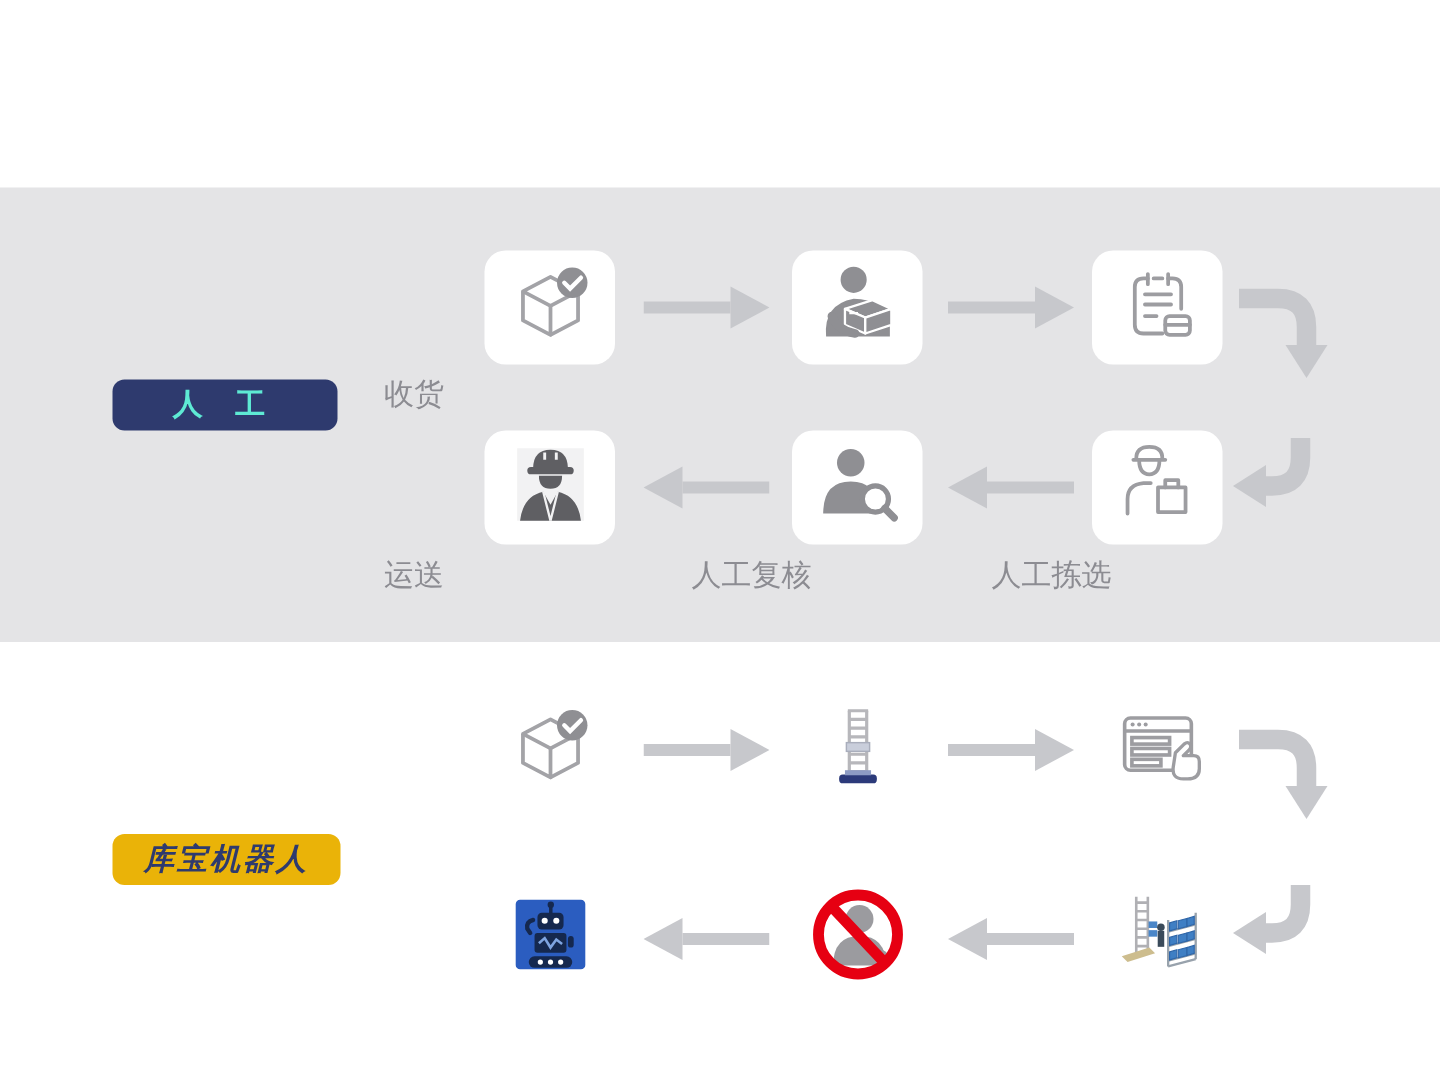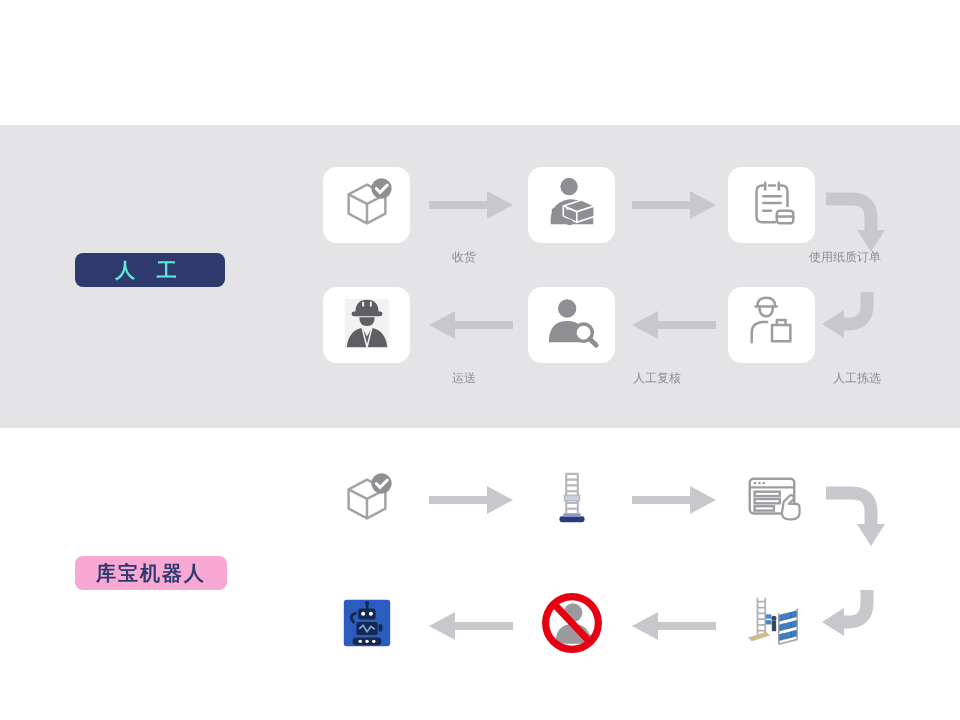--- a/index.html
+++ b/index.html
@@ -5,24 +5,24 @@
   html,body{margin:0;padding:0;}
   .canvas{position:relative;width:960px;height:720px;background:#ffffff;overflow:hidden;
           font-family:"Liberation Sans","DejaVu Sans",sans-serif;}
   .page-title{position:absolute;top:40px;left:0;width:100%;text-align:center;
               font-size:45px;font-weight:800;letter-spacing:7px;color:#2e3a6e;}
   .section{position:absolute;left:0;width:960px;}
   .section-manual{top:125px;height:303px;background:#e4e4e6;}
   .badge{position:absolute;height:34px;line-height:34px;border-radius:8px;text-align:center;
          font-size:20px;font-weight:bold;}
   .badge-manual{left:75px;top:253px;width:150px;background:#2e3a6e;color:#5eead4;letter-spacing:8px;}
-  .badge-robot{left:75px;top:556px;width:152px;background:#f9a8d4;color:#2e3a6e;letter-spacing:2px;}
+  .badge-robot{left:75px;top:556px;width:152px;background:#eab308;color:#2e3a6e;letter-spacing:2px;font-style:italic;}
   .tile{position:absolute;width:87px;height:76px;background:#ffffff;border-radius:14px;
         display:flex;align-items:center;justify-content:center;}
-  .lbl{position:absolute;width:220px;text-align:right;font-size:12px;line-height:1.3;}
+  .lbl{position:absolute;width:220px;text-align:left;font-size:20px;line-height:1.3;}
   .lbl-gray{color:#8c8c92;}
   .lbl-white{color:#ffffff;}
   .lbl-narrow{width:20px;line-height:1.9;}
   .arrow{position:absolute;}
   
   .c1{left:323px;} .c2{left:528px;} .c3{left:728px;}
   .r-top1{top:167px;} .r-top2{top:287px;} .r-bot1{top:462px;} .r-bot2{top:587px;}
   .lc1{left:256px;} .lc2{left:461px;} .lc3{left:661px;}
   .lr-top1{top:250px;} .lr-top2{top:371px;} .lr-bot1{top:548px;} .lr-bot2{top:668px;}
 </style>
@@ -94,21 +94,20 @@
     </svg>
   </div>
   <div class="arrow" style="left:824px;top:186px;">
     <svg width="62" height="68" viewBox="0 0 62 68">
       <path d="M2 13 H28 Q47 13 47 32 V44" stroke="#c7c8cc" stroke-width="13" fill="none"></path>
       <polygon points="33,44 61,44 47,66" fill="#c7c8cc"></polygon>
     </svg>
   </div>
 
   <div class="lbl lbl-gray lc1 lr-top1">收货</div>
-  <div class="lbl lbl-gray lc3 lr-top1">使用纸质订单</div>
 
   <div class="tile c1 r-top2">
     <span>
       <svg width="58" height="58" viewBox="0 0 60 60">
         <rect x="7" y="5" width="46" height="50" fill="#f2f2f3"></rect>
         <g fill="#5f5f63">
           <path d="M18 19 Q18 6 30 6 Q42 6 42 19 Z"></path>
           <rect x="14" y="18" width="32" height="5" rx="2.5"></rect>
           <path d="M22 24 Q22 33 30 33 Q38 33 38 24 Z"></path>
           <path d="M9 55 Q11 38 25 35 L30 44 L35 35 Q49 38 51 55 Z"></path>

